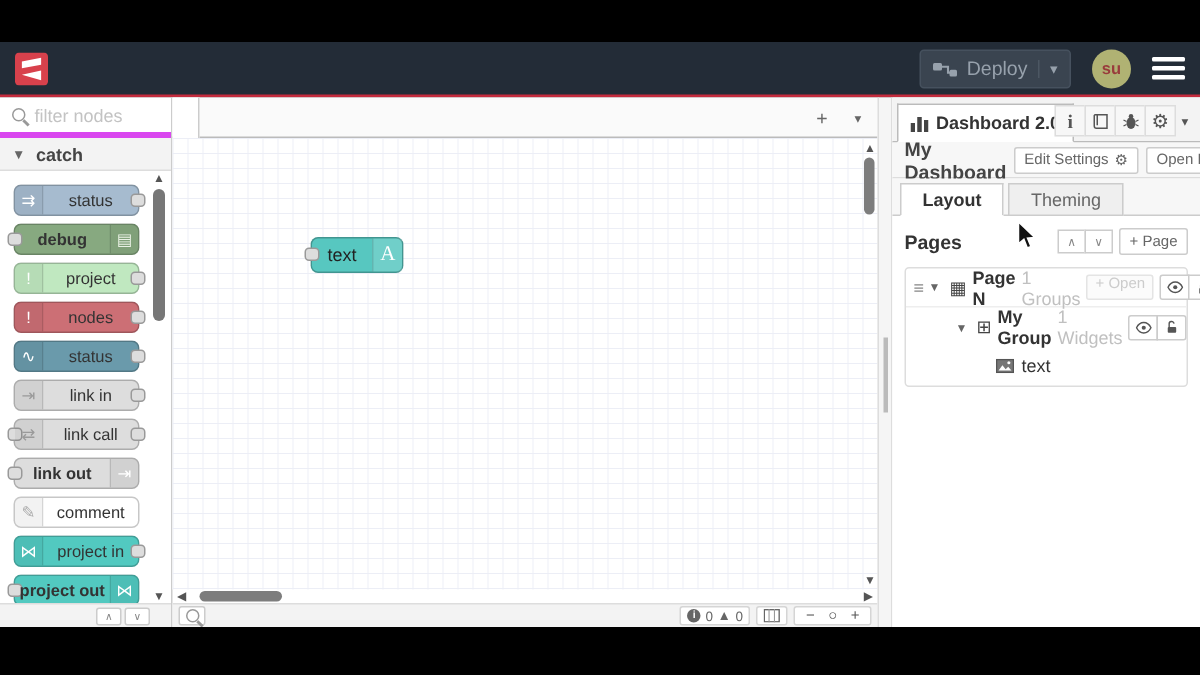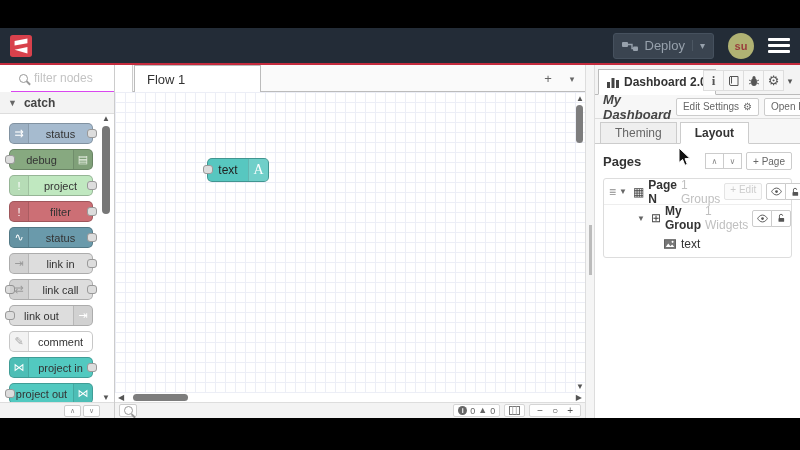--- a/index.html
+++ b/index.html
@@ -16,31 +16,31 @@
   .deploy-caret { border-left:1px solid #4c5763; padding-left:7px; font-size:10px; color:#97a1ac; }
   .avatar { width:26px; height:26px; border-radius:50%; background:#b0b273; color:#993c3c; font-size:11px; font-weight:bold; display:flex; align-items:center; justify-content:center; }
   .hamburger { width:22px; display:flex; flex-direction:column; gap:3px; }
   .hamburger span { display:block; height:3px; background:#fff; border-radius:1px; }
 
   
   .main { position:absolute; top:65px; left:0; width:800px; height:353px; background:#fff; }
 
   
   .palette { position:absolute; top:0; left:0; width:115px; height:353px; background:#fff; border-right:1px solid #ccc; }
-  .palette-search { height:27px; border-bottom:1px solid #d946ef; display:flex; align-items:center; padding:0 8px; gap:6px;margin-left:11px; }
+  .palette-search { height:27px; border-bottom:4px solid #d946ef; display:flex; align-items:center; padding:0 8px; gap:6px; }
   .palette-search .ph { color:#c3c3c3; font-size:12px; }
   .mag { position:relative; width:9px; height:9px; border:1.5px solid #999; border-radius:50%; flex:0 0 auto; }
   .mag::after { content:""; position:absolute; width:5px; height:1.5px; background:#999; transform:rotate(45deg); right:-4px; bottom:-2px; }
   .palette-cat { height:22px; background:#f3f3f3; border-bottom:1px solid #ddd; display:flex; align-items:center; padding:0 8px; gap:7px; font-size:12px; font-weight:bold; color:#444; }
   .cat-chев { color:#666; font-size:9px; }
   .palette-list { position:absolute; top:49px; left:0; right:0; bottom:16px; overflow:hidden; padding-top:9px; }
   .pal-node { position:relative; width:84px; height:21px; margin:0 0 5px 9px; border:1px solid rgba(0,0,0,0.22); border-radius:5px; font-size:11px; color:#333; }
   .pal-label { position:absolute; top:0; bottom:0; left:0; right:0; display:flex; align-items:center; justify-content:center; }
   .pal-node.icon-left .pal-label { left:19px; }
-  .pal-node.icon-right .pal-label { right:19px; }
+  .pal-node.icon-right .pal-label { right:19px;font-weight:bold; }
   .pal-icon { position:absolute; top:0; bottom:0; width:19px; display:flex; align-items:center; justify-content:center; font-size:11px; background:rgba(0,0,0,0.05); }
   .pal-icon.left { left:0; border-right:1px solid rgba(0,0,0,0.12); border-radius:4px 0 0 4px; }
   .pal-icon.right { right:0; border-left:1px solid rgba(0,0,0,0.12); border-radius:0 4px 4px 0; }
   .port { position:absolute; width:10px; height:9px; background:#ddd; border:1px solid #999; border-radius:3px; top:5px; }
   .port.pl { left:-5px; } .port.pr { right:-5px; }
   .pal-scroll { position:absolute; top:49px; right:3px; bottom:16px; width:10px; }
   .pal-scroll .sar { position:absolute; left:0; width:10px; color:#555; font-size:8px; text-align:center; }
   .pal-thumb { position:absolute; left:1px; top:12px; width:8px; height:88px; background:#777; border-radius:4px; }
   .palette-foot { position:absolute; bottom:0; left:0; right:0; height:16px; background:#f3f3f3; border-top:1px solid #ddd; display:flex; align-items:center; justify-content:flex-end; gap:2px; padding:0 14px 0 0; }
   .tiny-btn { border:1px solid #ccc; background:#fff; border-radius:2px; font-size:7px; color:#888; width:17px; height:12px; display:flex; align-items:center; justify-content:center; }
@@ -78,21 +78,21 @@
   .splitter .grip { position:absolute; top:160px; left:3px; width:3px; height:50px; background:#bbb; }
 
   
   .sidebar { position:absolute; top:0; left:595px; width:205px; height:353px; background:#fff; }
   .side-tabbar { position:absolute; top:0; left:0; right:0; height:30px; background:#f3f3f3; border-bottom:1px solid #bbb; }
   .side-tab { position:absolute; left:3px; bottom:-1px; height:26px; background:#fff; border:1px solid #bbb; border-bottom:1px solid #fff; display:flex; align-items:center; gap:5px; padding:0 8px; font-size:12px; font-weight:bold; color:#333; }
   .side-iconbar { position:absolute; right:3px; top:5px; display:flex; align-items:center; }
   .sicon { width:21px; height:21px; border:1px solid #ddd; background:#f7f7f7; display:flex; align-items:center; justify-content:center; color:#555; margin-left:-1px; }
   .sicon.caret { border:none; background:none; font-size:9px; width:14px; }
   .dash-header { position:absolute; top:30px; left:0; right:0; height:24px; background:#f7f7f7; border-bottom:1px solid #ddd; display:flex; align-items:center; padding:0 8px; gap:5px; }
-  .dash-title { font-size:13px; font-weight:bold; color:#444; margin-right:auto;font-style:italic; }
+  .dash-title { font-size:13px; font-weight:bold; color:#444; margin-right:auto; }
   .mini-btn { border:1px solid #ccc; background:#fff; border-radius:2px; height:18px; display:flex; align-items:center; gap:4px; padding:0 6px; font-size:10px; color:#666; white-space:nowrap; }
   .side-tabs { position:absolute; top:54px; left:0; right:0; height:25px; background:#f7f7f7; border-bottom:1px solid #ccc; padding:3px 0 0 5px; display:flex; gap:3px; }
   .stab { height:22px; display:flex; align-items:center; padding:0 14px; font-size:12px; border:1px solid #ccc; }
   .stab.active { background:#fff; border-bottom:1px solid #fff; font-weight:bold; color:#333; }
   .stab.inactive { background:#efefef; color:#666; }
   .pages { position:absolute; top:79px; left:0; right:0; bottom:0; background:#fff; padding:8px; }
   .pages-head { display:flex; align-items:center; }
   .pages-title { font-size:13px; font-weight:bold; color:#333; margin-right:auto; }
   .pages-desc { font-size:10.5px; font-style:italic; color:#a0a0a0; margin-top:6px; line-height:1.5; }
   .tree { margin-top:8px; border:1px solid #ddd; border-radius:3px; background:#fff; }
@@ -167,21 +167,21 @@
             <span class="pal-icon right" style="color: rgb(232, 240, 228);">▤</span>
             <span class="pal-label">debug</span>
           </div>
           <div class="pal-node icon-left" style="background: rgb(192, 232, 192);">
             <span class="pal-icon left" style="color: rgb(255, 255, 255);">!</span>
             <span class="pal-label">project</span>
             <span class="port pr"></span>
           </div>
           <div class="pal-node icon-left" style="background: rgb(204, 111, 117);">
             <span class="pal-icon left" style="color: rgb(255, 255, 255);">!</span>
-            <span class="pal-label">filter</span>
+            <span class="pal-label">nodes</span>
             <span class="port pr"></span>
           </div>
           <div class="pal-node icon-left" style="background: rgb(106, 154, 171);">
             <span class="pal-icon left" style="color: rgb(255, 255, 255);">∿</span>
             <span class="pal-label">status</span>
             <span class="port pr"></span>
           </div>
           <div class="pal-node icon-left" style="background: rgb(221, 221, 221);">
             <span class="pal-icon left" style="color: rgb(154, 154, 154);">⇥</span>
             <span class="pal-label">link in</span>
@@ -220,23 +220,20 @@
       </div>
       <div class="palette-foot">
         <span class="tiny-btn">∧</span>
         <span class="tiny-btn">∨</span>
       </div>
     </div>
 
     <div class="canvas">
       <div class="tabbar">
         <div class="tab-stub"></div>
-        <div class="flow-tab">
-          <span>Flow 1</span>
-        </div>
         <div class="tab-actions">
           <span class="ta">+</span>
           <span class="ta" style="font-size:9px">▾</span>
         </div>
       </div>
       <div class="grid">
         <div class="canvas-node" style="background: rgb(87, 199, 192);">
           <span class="port pl" style="top:6px"></span>
           <span class="lbl">text</span>
           <span class="nicon">A</span>
@@ -322,43 +319,43 @@
           <span>Edit Settings</span>
           <span>⚙</span>
         </span>
         <span class="mini-btn">
           <span>Open Dashboard</span>
 
         </span>
       </div>
 
       <div class="side-tabs">
+        <span class="stab active">Layout</span>
         <span class="stab inactive">Theming</span>
-        <span class="stab active">Layout</span>
       </div>
 
       <div class="pages">
         <div class="pages-head">
           <span class="pages-title">Pages</span>
           <span class="reorder-pair">
             <span class="pbtn">∧</span>
             <span class="pbtn">∨</span>
           </span>
           <span class="mini-btn">+ Page</span>
         </div>
 
         <div class="tree">
           <div class="trow r1">
             <span class="t-drag">≡</span>
             <span class="t-chev">▼</span>
             <span class="t-gicon">▦</span>
             <span class="t-name">Page N</span>
             <span class="t-meta">1 Groups</span>
             <span class="grow"></span>
-            <span class="ghost-btn">+ Edit</span>
+            <span class="ghost-btn">+ Open</span>
             <span class="pair">
               <span class="pbtn">
                 <svg width="11" height="9" viewBox="0 0 16 12">
                   <path d="M8 1C4.5 1 2 4 1 6c1 2 3.5 5 7 5s6-3 7-5c-1-2-3.5-5-7-5z" fill="none" stroke="#555" stroke-width="1.4"></path>
                     <circle cx="8" cy="6" r="2" fill="#555"></circle>
                 </svg>
               </span>
               <span class="pbtn">
                 <svg width="10" height="10" viewBox="0 0 16 16">
                   <rect x="4" y="8" width="9" height="6" rx="1" fill="#555"></rect>

